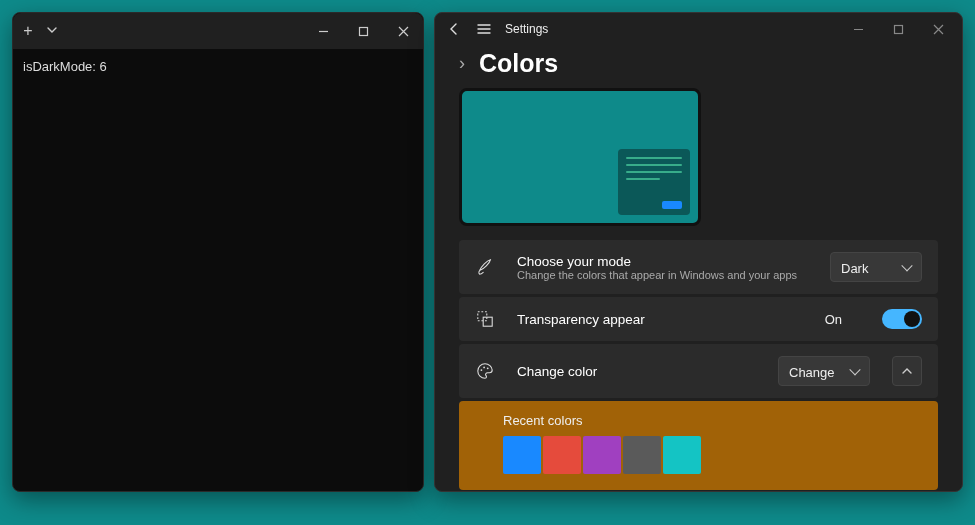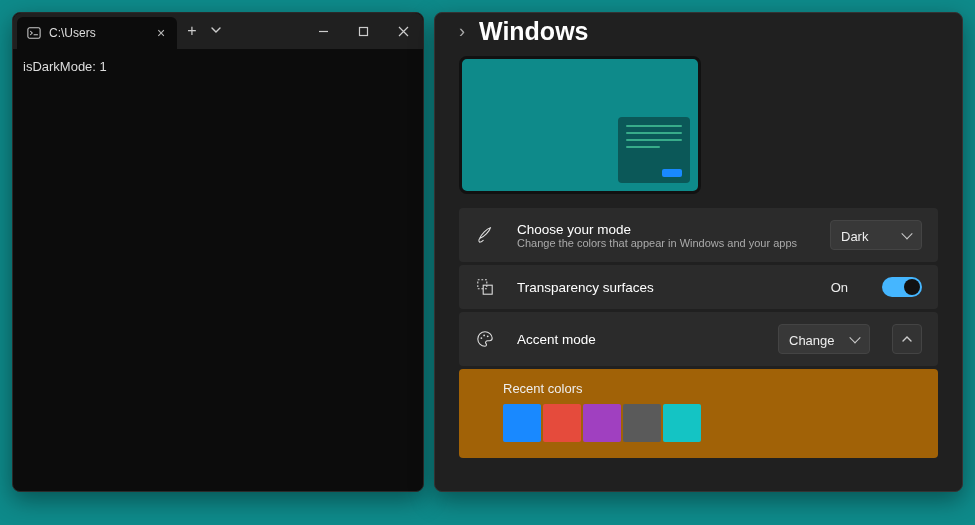--- a/index.html
+++ b/index.html
@@ -125,21 +125,21 @@
   .dropdown {
     background:#383838; color:#eee; border:1px solid #444;
     border-radius:4px; padding: 8px 28px 5px 10px; font-size:13px;
     position:relative; min-width:92px; cursor:pointer;
   }
   .dropdown::after {
     content:""; position:absolute; right:10px; top:50%;
     width:7px; height:7px; border-right:1.5px solid #ccc; border-bottom:1.5px solid #ccc;
     transform: translateY(-65%) rotate(45deg);
   }
-  .toggle-label { color:#eee; font-size:13px; margin-right:12px; }
+  .toggle-label { color:#eee; font-size:13px; margin-right:18px; }
   .toggle {
     width:40px; height:20px; border-radius:10px; background:#45b6ff; position:relative; cursor:pointer;
   }
   .toggle::after { content:""; position:absolute; right:2px; top:2px; width:16px; height:16px; border-radius:50%; background:#111; }
   .expand-btn {
     width:30px; height:30px; border:1px solid #444; background:#333;
     border-radius:4px; display:flex; align-items:center; justify-content:center; cursor:pointer;
   }
   .expand-btn svg { transform: rotate(180deg); }
 
@@ -147,30 +147,20 @@
   .recent-title { color:#eee; font-size:13px; margin-bottom:8px; }
   .swatches { display:flex; gap:2px; }
   .swatch { width:38px; height:38px; border-radius:2px; cursor:pointer; }
 
 </style>
 </head>
 <body>
 
 <div class="terminal-window">
   <div class="term-titlebar">
-    <div class="term-tab">
-      <span class="ticon">
-        <svg viewBox="0 0 16 16" width="14" height="14">
-            <rect x="1" y="2" width="14" height="12" rx="2" fill="none" stroke="#ccc" stroke-width="1.2"></rect>
-            <path d="M4 6l2 2-2 2M8 10h4" stroke="#ccc" stroke-width="1.2" fill="none" stroke-linecap="round"></path>
-          </svg>
-      </span>
-      <span class="tlabel">C:\Users</span>
-      <span class="tclose">×</span>
-    </div>
     <div class="term-addtab">+</div>
     <div class="term-dropdown">
       <svg width="10" height="10" viewBox="0 0 10 10">
           <path d="M1 3l4 4 4-4" stroke="#ccc" stroke-width="1.4" fill="none" stroke-linecap="round"></path>
         </svg>
     </div>
     <div class="term-spacer"></div>
     <div class="term-ctrl">
       <svg width="11" height="11" viewBox="0 0 11 11">
           <path d="M1 5.5h9" stroke="#ccc" stroke-width="1.2"></path>
@@ -181,30 +171,59 @@
           <rect x="1.5" y="1.5" width="8" height="8" fill="none" stroke="#ccc" stroke-width="1.2"></rect>
         </svg>
     </div>
     <div class="term-ctrl">
       <svg width="11" height="11" viewBox="0 0 11 11">
           <path d="M1 1l9 9M10 1l-9 9" stroke="#ccc" stroke-width="1.2"></path>
         </svg>
     </div>
   </div>
   <div class="term-body">
-    <div>isDarkMode: 1</div>
+    <div>isDarkMode: 6</div>
   </div>
 </div>
 
 <div class="settings-window">
+  <div class="settings-titlebar">
+    <div class="tb-btn">
+      <svg width="14" height="14" viewBox="0 0 14 14">
+          <path d="M9 2L4 7l5 5" stroke="#ddd" stroke-width="1.4" fill="none" stroke-linecap="round"></path>
+        </svg>
+    </div>
+    <div class="tb-btn">
+      <svg width="14" height="14" viewBox="0 0 14 14">
+          <path d="M1 3h12M1 7h12M1 11h12" stroke="#ddd" stroke-width="1.4" stroke-linecap="round"></path>
+        </svg>
+    </div>
+    <div class="tb-title">Settings</div>
+    <div class="tb-spacer"></div>
+    <div class="win-ctrl">
+      <svg width="11" height="11" viewBox="0 0 11 11">
+          <path d="M1 5.5h9" stroke="#888" stroke-width="1.2"></path>
+        </svg>
+    </div>
+    <div class="win-ctrl">
+      <svg width="11" height="11" viewBox="0 0 11 11">
+          <rect x="1.5" y="1.5" width="8" height="8" fill="none" stroke="#888" stroke-width="1.2"></rect>
+        </svg>
+    </div>
+    <div class="win-ctrl">
+      <svg width="11" height="11" viewBox="0 0 11 11">
+          <path d="M1 1l9 9M10 1l-9 9" stroke="#888" stroke-width="1.2"></path>
+        </svg>
+    </div>
+  </div>
 
   <div class="settings-body">
     <div class="crumb">
       <span class="sep">›</span>
-      <span class="c2">Windows</span>
+      <span class="c2">Colors</span>
     </div>
 
     <div class="preview">
       <div class="miniapp">
         <div class="line"></div>
           <div class="line"></div>
           <div class="line"></div>
           <div class="line"></div>
         <div class="accent"></div>
       </div>
@@ -226,37 +245,37 @@
     </div>
 
     <div class="setting-row">
       <div class="ricon">
         <svg width="18" height="18" viewBox="0 0 20 20">
             <rect x="2" y="2" width="10" height="10" stroke="#ddd" stroke-width="1.2" fill="none" stroke-dasharray="2 2"></rect>
             <rect x="8" y="8" width="10" height="10" stroke="#ddd" stroke-width="1.2" fill="none"></rect>
           </svg>
       </div>
       <div class="rtext">
-        <div class="rtitle">Transparency surfaces</div>
+        <div class="rtitle">Transparency appear</div>
       </div>
       <span class="toggle-label">On</span>
       <div class="toggle"></div>
     </div>
 
     <div class="setting-row">
       <div class="ricon">
         <svg width="18" height="18" viewBox="0 0 20 20">
             <path d="M10 2a8 8 0 100 16c2 0 2-2 1-3s0-3 2-3h2a3 3 0 003-3c0-4-4-7-8-7z" stroke="#ddd" stroke-width="1.2" fill="none"></path>
             <circle cx="6" cy="9" r="1" fill="#ddd"></circle>
             <circle cx="9" cy="6" r="1" fill="#ddd"></circle>
             <circle cx="13" cy="7" r="1" fill="#ddd"></circle>
           </svg>
       </div>
       <div class="rtext">
-        <div class="rtitle">Accent mode</div>
+        <div class="rtitle">Change color</div>
       </div>
       <div class="dropdown">
         <span>Change</span>
       </div>
       <div class="expand-btn">
         <svg width="12" height="12" viewBox="0 0 12 12">
             <path d="M2 4l4 4 4-4" stroke="#ccc" stroke-width="1.4" fill="none" stroke-linecap="round"></path>
           </svg>
       </div>
     </div>

